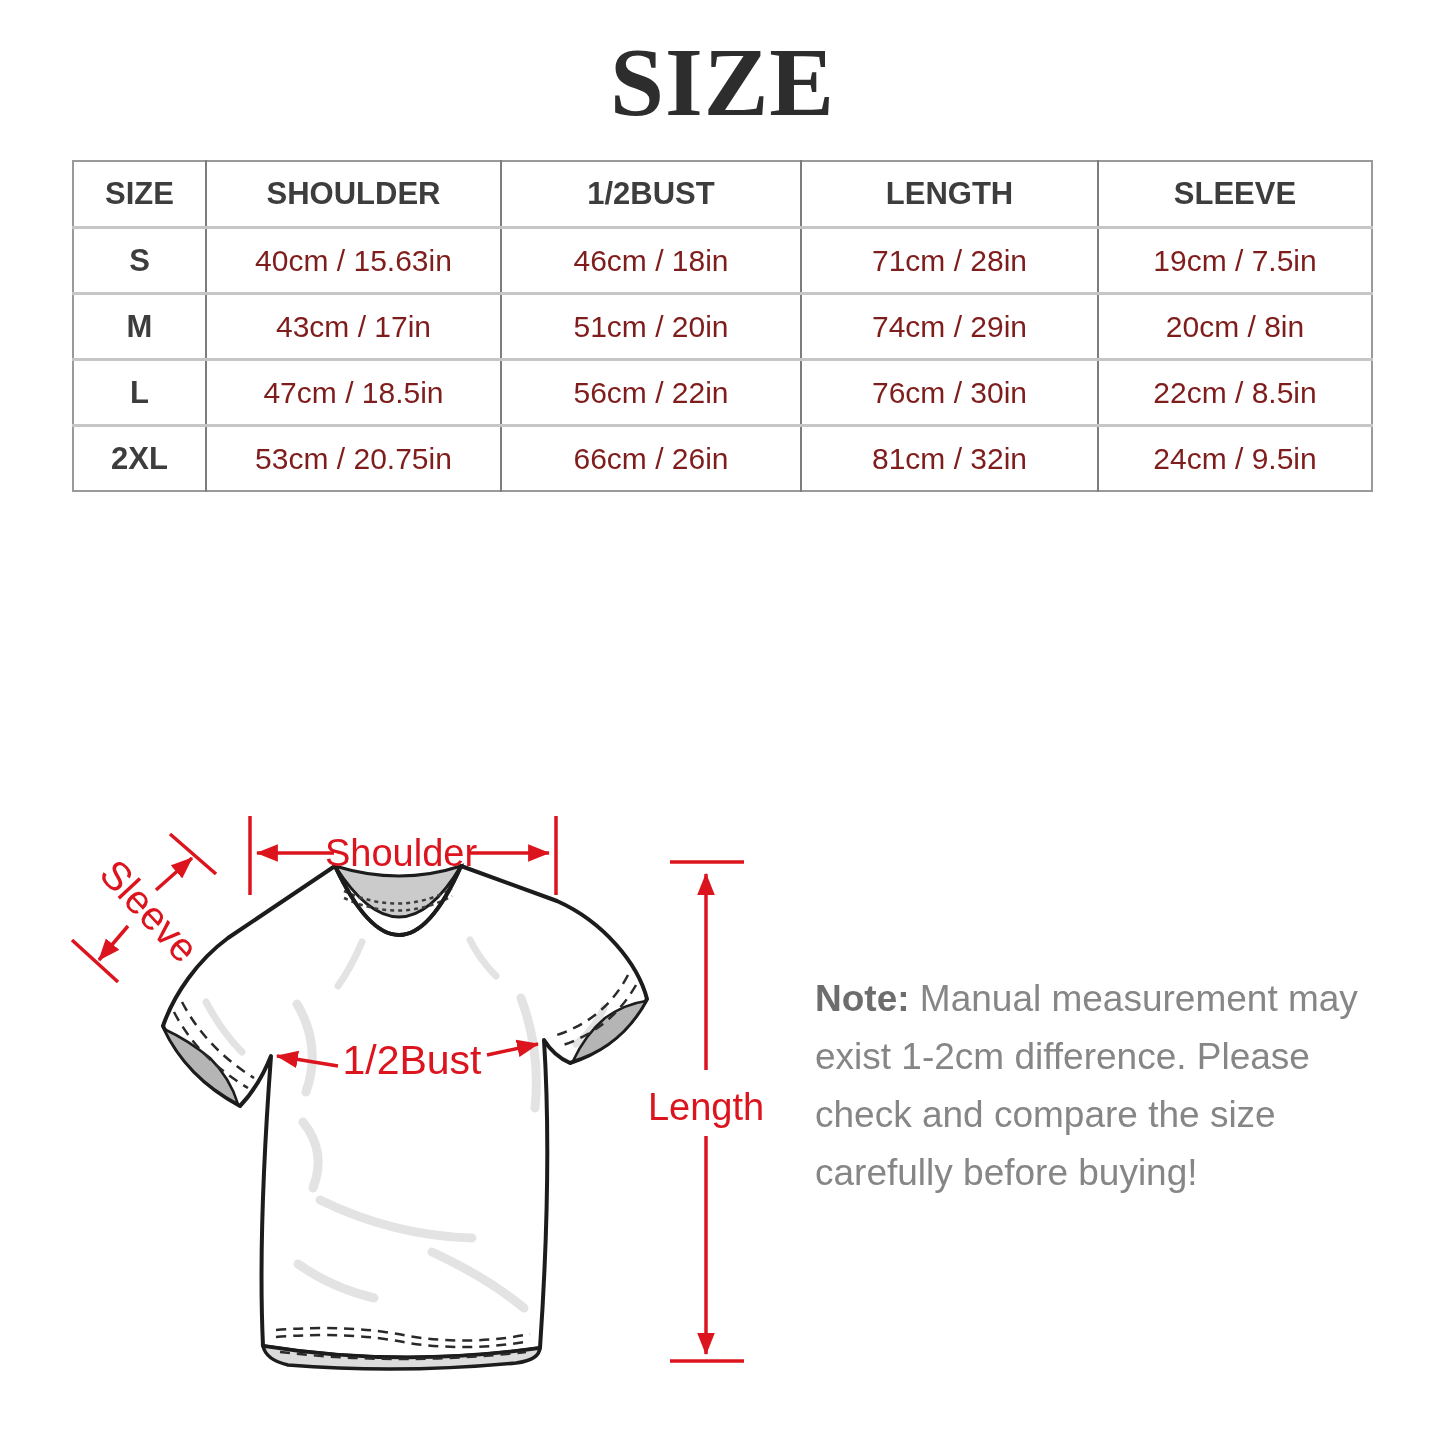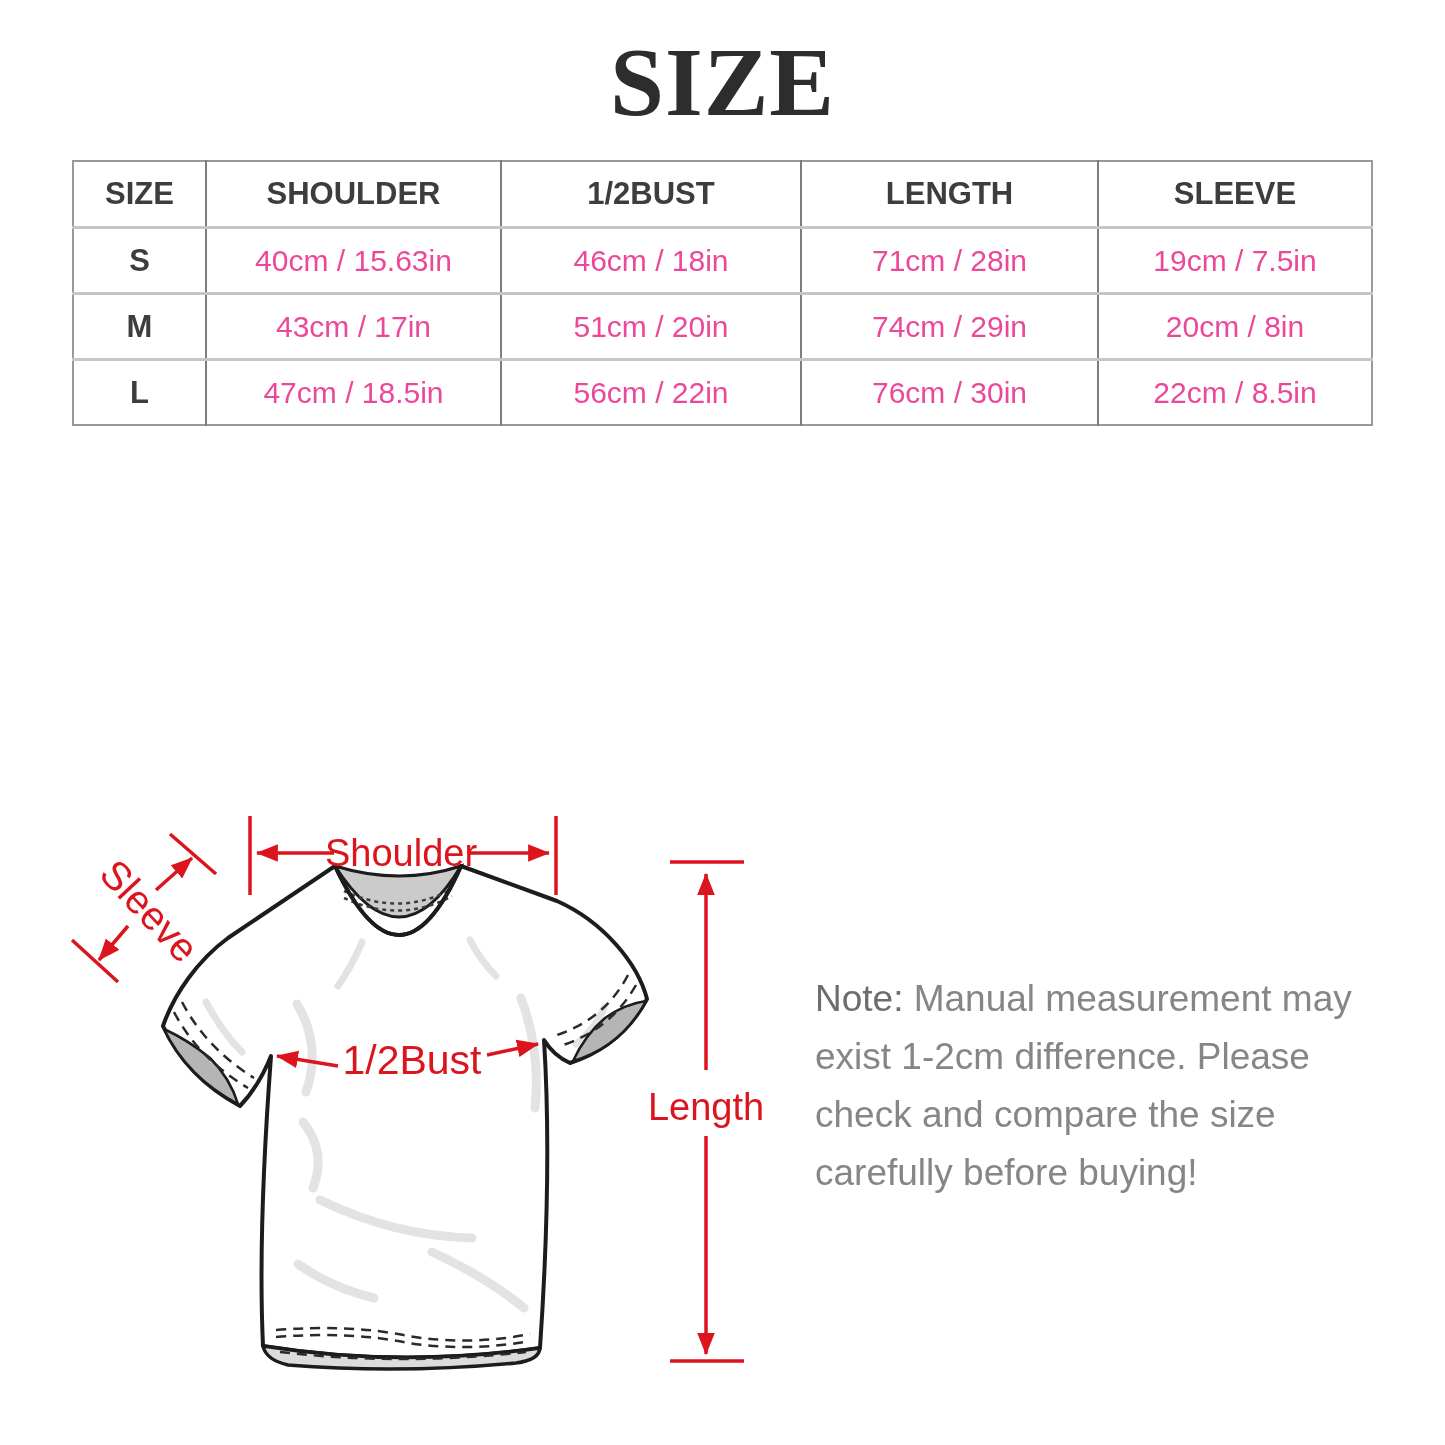--- a/index.html
+++ b/index.html
@@ -19,33 +19,33 @@
   }
   table.size-table col.c0 { width:133px; }
   table.size-table col.c1 { width:295px; }
   table.size-table col.c2 { width:300px; }
   table.size-table col.c3 { width:297px; }
   table.size-table th {
     height:62px; font-size:31px; font-weight:bold; color:#3d3d3d;
     text-align:center; border-left:2px solid #7d7d7d; background:#fff;
   }
   table.size-table td {
-    height:61px; font-size:30px; color:#ec4899; text-align:center;
+    height:61px; font-size:30px; color:#7f1d1d; text-align:center;
     border-left:2px solid #7d7d7d; border-top:3px solid #c6c6c6; background:#fff;
   }
   table.size-table th:first-child, table.size-table td:first-child { border-left:none; }
   table.size-table td.size-col { font-weight:bold; color:#3d3d3d; font-size:31px; }
   .diagram {
     position:absolute; left:0; top:758px; width:810px; height:687px;
   }
   .note {
     position:absolute; left:815px; top:970px; width:548px; margin:0;
     font-size:37px; line-height:58px; color:#868686;
   }
-  .note b { color:#6d6d6d; font-weight:normal; }
+  .note b { color:#6d6d6d; font-weight:bold; }
   
   .outline { fill:#ffffff; stroke:#1c1c1c; stroke-width:4; stroke-linejoin:round; }
   .grayfill { fill:#cbcbcb; stroke:#1c1c1c; stroke-width:3; }
   .cuff { fill:#b5b5b5; stroke:#1c1c1c; stroke-width:2.5; }
   .stitch { fill:none; stroke:#2a2a2a; stroke-width:2.5; stroke-dasharray:10 7; }
   .tape { fill:none; stroke:#3d3d3d; stroke-width:2.5; stroke-dasharray:4 4; }
   .wrinkle { fill:none; stroke:#e3e3e3; stroke-width:9; stroke-linecap:round; }
   .wrinkle.thin { stroke-width:7; }
   .red-line { stroke:#dc141e; stroke-width:3.5; fill:none; }
   .red-text { fill:#dc141e; font-family:"Liberation Sans", sans-serif; }
@@ -89,20 +89,27 @@
           <td>74cm / 29in</td>
           <td>20cm / 8in</td>
         </tr>
         <tr>
           <td class="size-col">L</td>
           <td>47cm / 18.5in</td>
           <td>56cm / 22in</td>
           <td>76cm / 30in</td>
           <td>22cm / 8.5in</td>
         </tr>
+        <tr>
+          <td class="size-col">2XL</td>
+          <td>53cm / 20.75in</td>
+          <td>66cm / 26in</td>
+          <td>81cm / 32in</td>
+          <td>24cm / 9.5in</td>
+        </tr>
       </tbody>
   </table>
 
   <svg class="diagram" viewBox="0 758 810 687">
     <defs>
       <marker id="arrow" viewBox="0 0 20 16" markerWidth="22" markerHeight="18" refX="19" refY="8" orient="auto" markerUnits="userSpaceOnUse">
         <path d="M0,0 L20,8 L0,16 Z" fill="#dc141e"></path>
       </marker>
     </defs>
 

